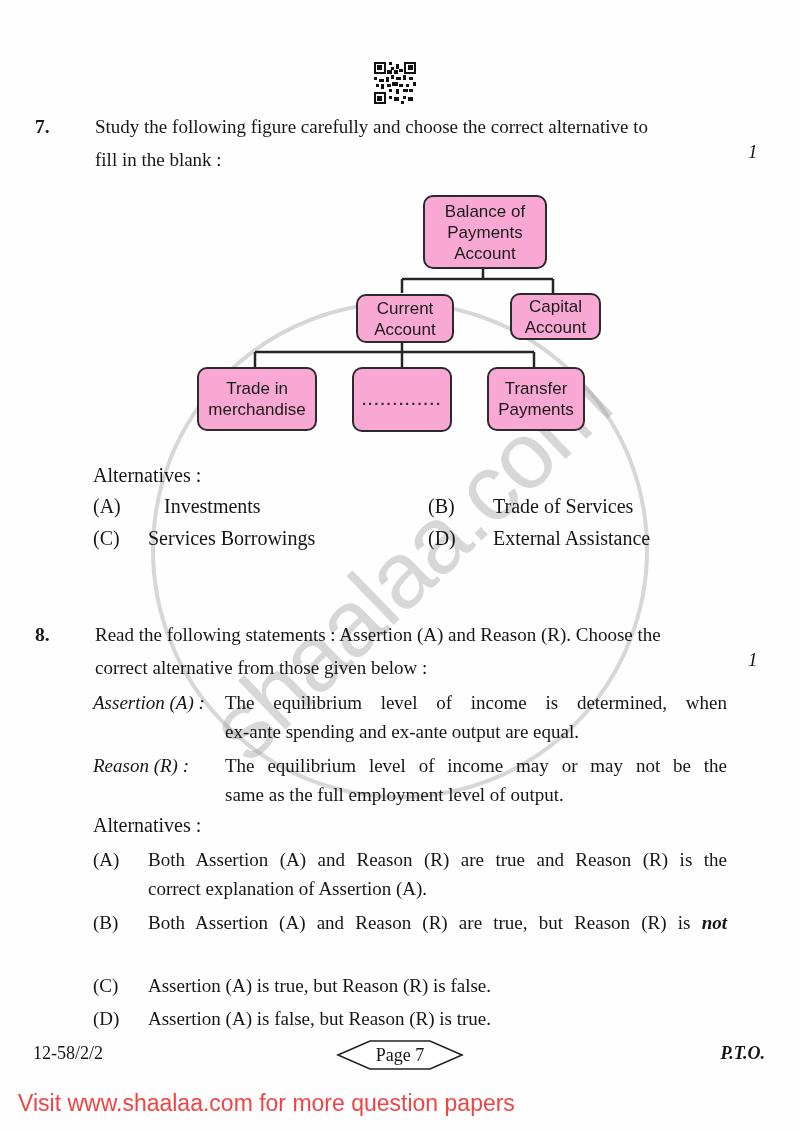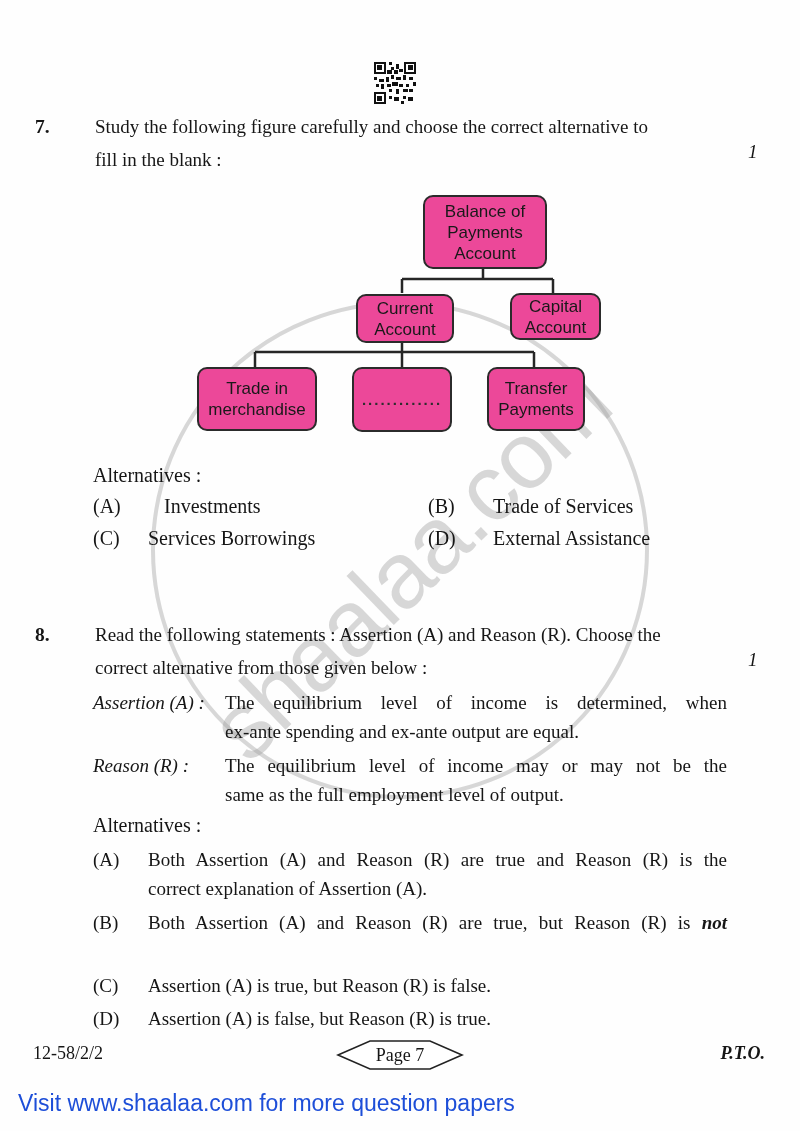--- a/index.html
+++ b/index.html
@@ -27,33 +27,33 @@
   .lbl   { font-size:20px; }
   .ital  { font-style:italic; }
   .optline { font-size:19px; line-height:29px; }
   .just  { text-align:justify; text-align-last:justify; }
   .boldital { font-weight:bold; font-style:italic; }
 
   
   .diag { position:absolute; left:0; top:190px; width:800px; height:245px; }
   .dlines { position:absolute; left:0; top:0; }
   .box {
-    position:absolute; border:2px solid #2b2b2b; border-radius:10px; background:#ec4899;
+    position:absolute; border:2px solid #2b2b2b; border-radius:10px; background:#f9a8d4;
     display:flex; align-items:center; justify-content:center; text-align:center;
     font-family:"Liberation Sans", sans-serif; font-size:17px; line-height:21px;
     font-weight:500; color:#191919; white-space:pre-line;
   }
   .dots { font-family:"Liberation Sans", sans-serif; letter-spacing:2px; font-size:15px; font-weight:bold; color:#2e2e2e; }
 
   
   .footer-code { font-size:18px; }
   .pto { font-size:18px; font-style:italic; font-weight:600; }
   .badge-text { position:absolute; left:338px; top:1040px; width:124px; height:30px;
                 line-height:30px; text-align:center; font-size:18px; }
-  .banner { font-family:"Liberation Sans", sans-serif; font-size:23px; color:#1d4ed8; }
+  .banner { font-family:"Liberation Sans", sans-serif; font-size:23px; color:#ef4444; }
 
   
   .qr { position:absolute; left:374px; top:62px; width:42px; height:42px; }
 </style>
 </head>
 <body>
 
 <div class="page">
 
   <svg class="wm-svg" width="800" height="1131">

